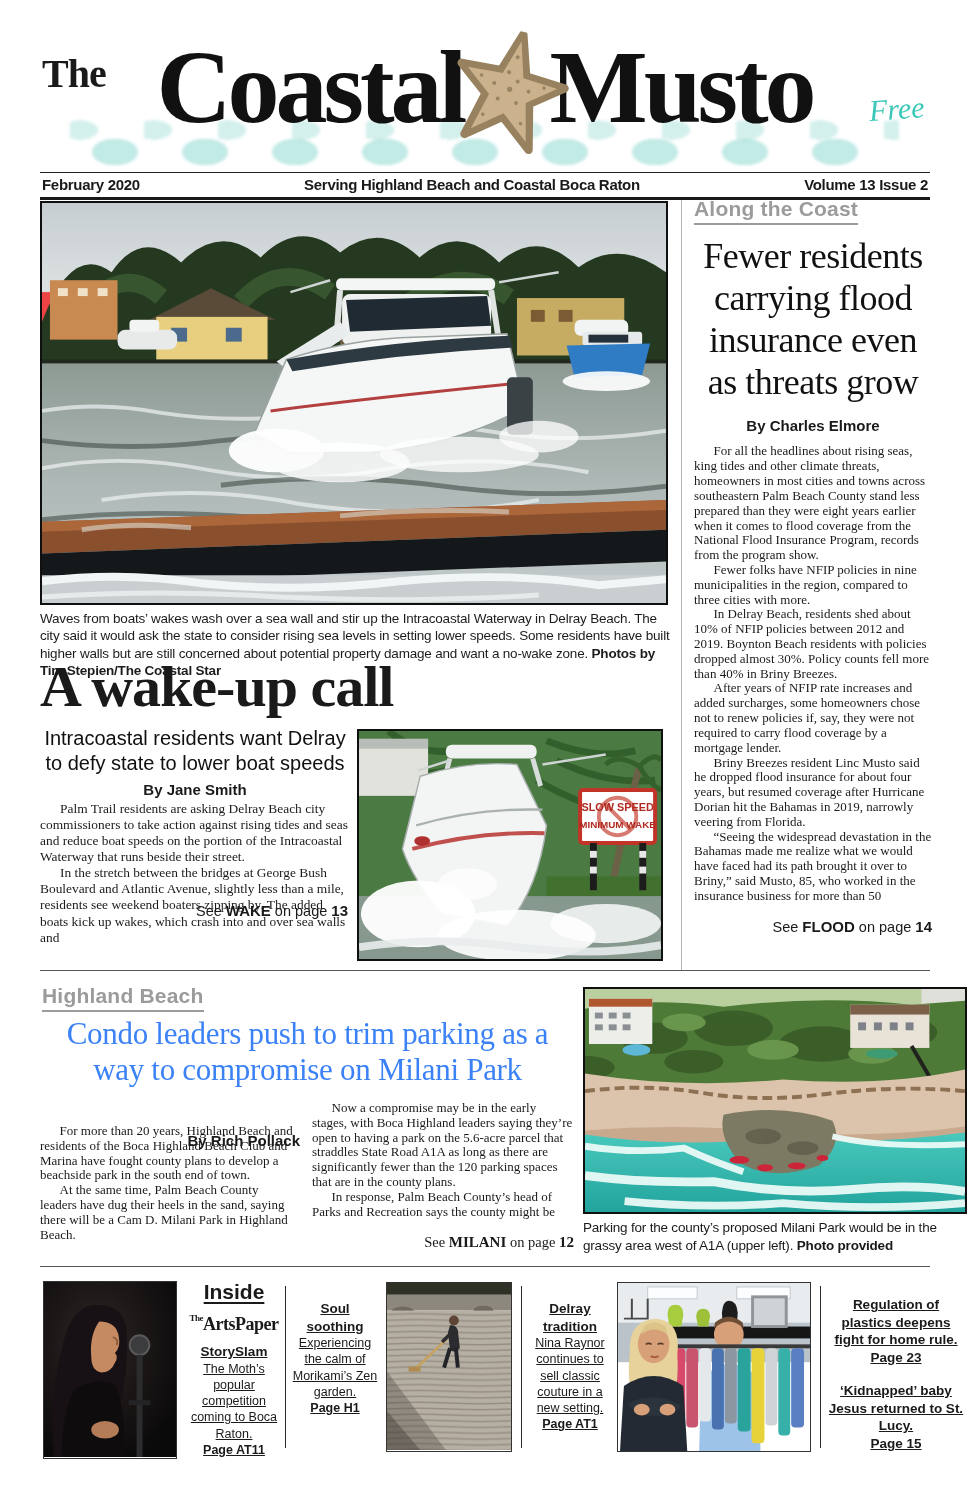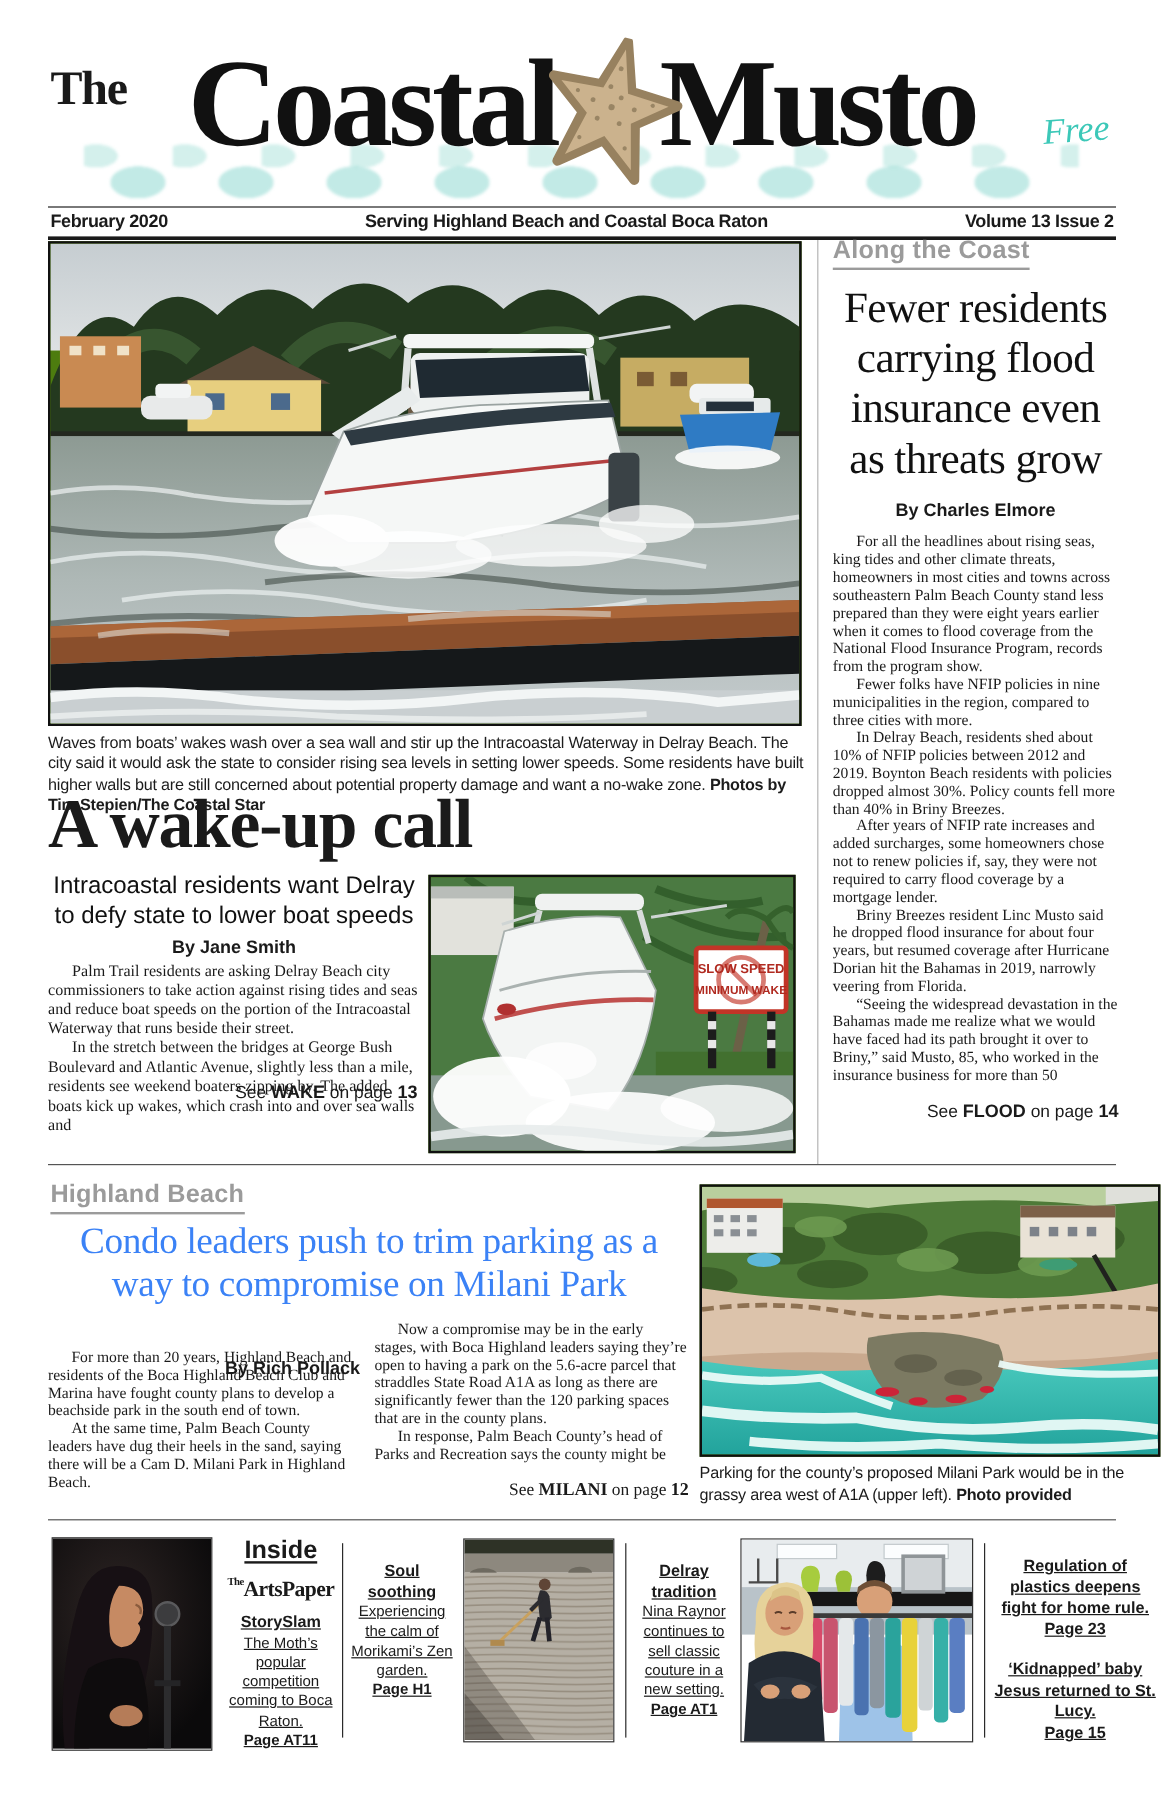--- a/index.html
+++ b/index.html
@@ -16,21 +16,21 @@
   .waves{left:70px;right:70px;top:112px;height:58px;z-index:1;
     background-image:
       radial-gradient(ellipse 38px 22px at 45px 40px, rgba(110,205,195,.42) 60%, transparent 61%),
       radial-gradient(ellipse 30px 16px at 10px 18px, rgba(140,215,205,.38) 60%, transparent 61%);
     background-size:90px 58px,74px 44px;background-repeat:repeat-x;filter:blur(1.5px);}
   .dateline{left:40px;top:172px;width:890px;border-top:1.5px solid #222;border-bottom:3px solid #1a1a1a;
     display:flex;justify-content:space-between;align-items:center;padding:3px 2px 4px 2px;box-sizing:border-box;
     font-weight:bold;font-size:15px;letter-spacing:-0.3px;text-align:right;}
 
   
-  .photo{border:2px solid #101010;box-sizing:border-box;background:#4d7c0f;}
+  .photo{border:2px solid #101010;box-sizing:border-box;background:#ef4444;}
   .photo svg{display:block;width:100%;height:100%;}
   .thinphoto{border:1.5px solid #333;box-sizing:border-box;}
 
   
   .vdiv{left:681px;top:200px;width:1px;height:770px;background:#b5b5b5;}
   .rightcol{left:694px;top:197px;width:238px;}
   .seclabel{display:inline-block;color:#9b9b9b;font-weight:bold;font-size:21px;letter-spacing:0.2px;
     border-bottom:2px solid #9b9b9b;padding-bottom:2px;}
   .flood-head{margin-top:10px;font-family:"Liberation Serif",serif;font-size:36px;line-height:1.17;
     text-align:center;letter-spacing:-0.5px;color:#111;}

